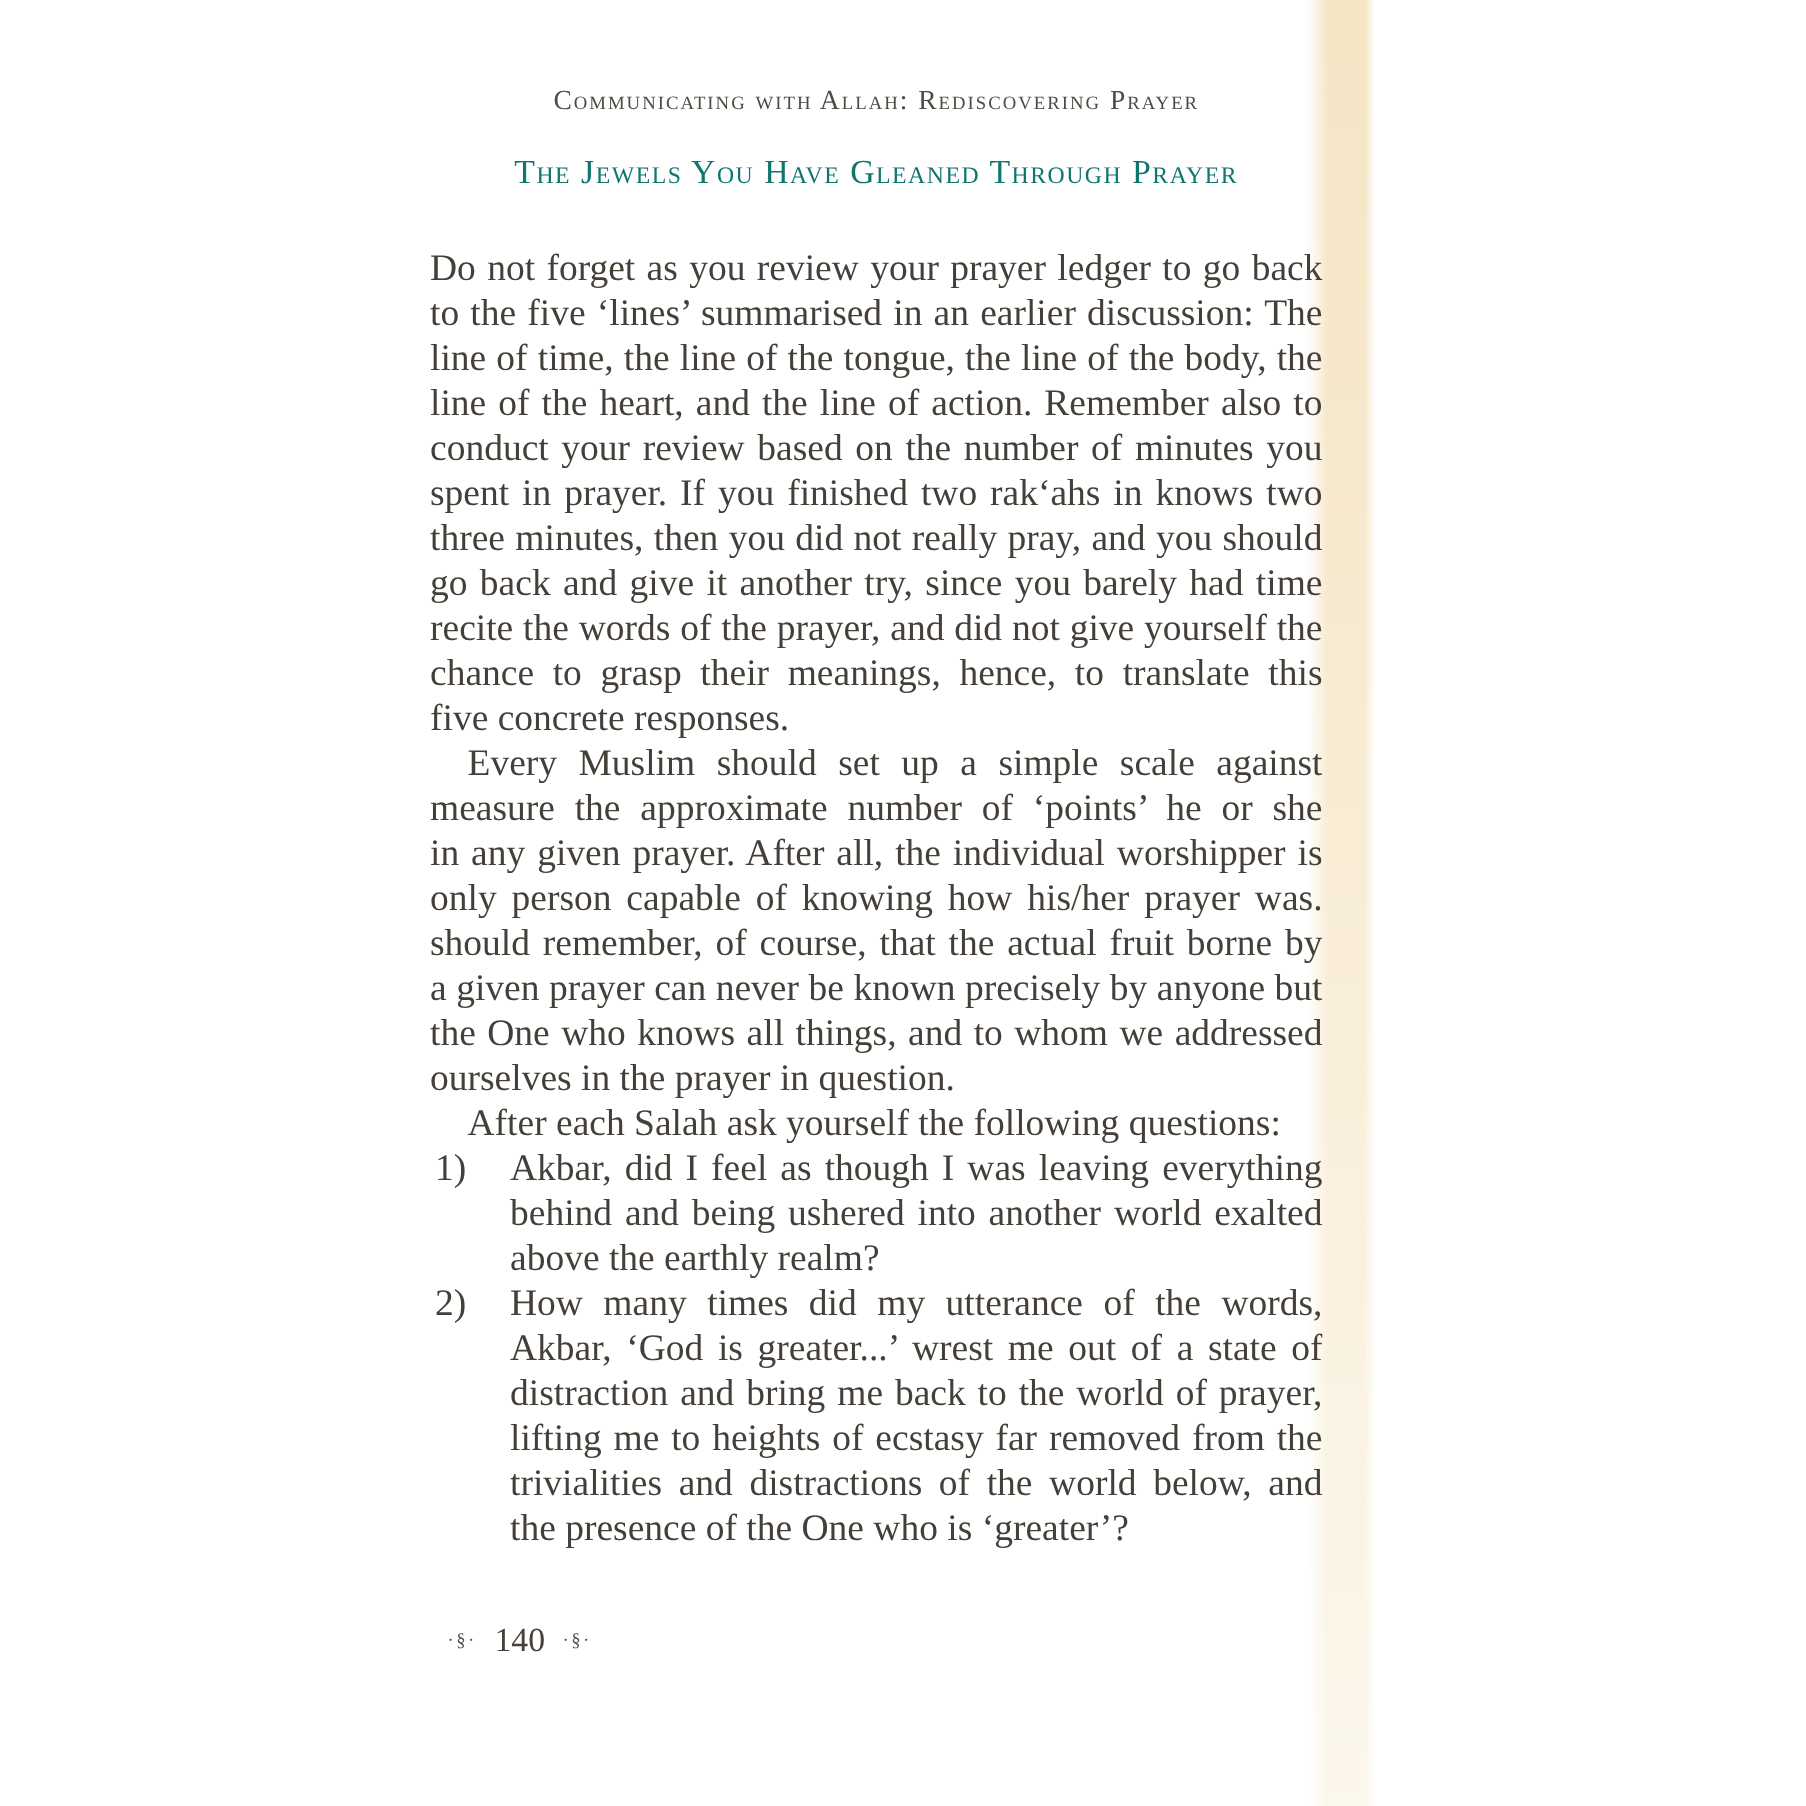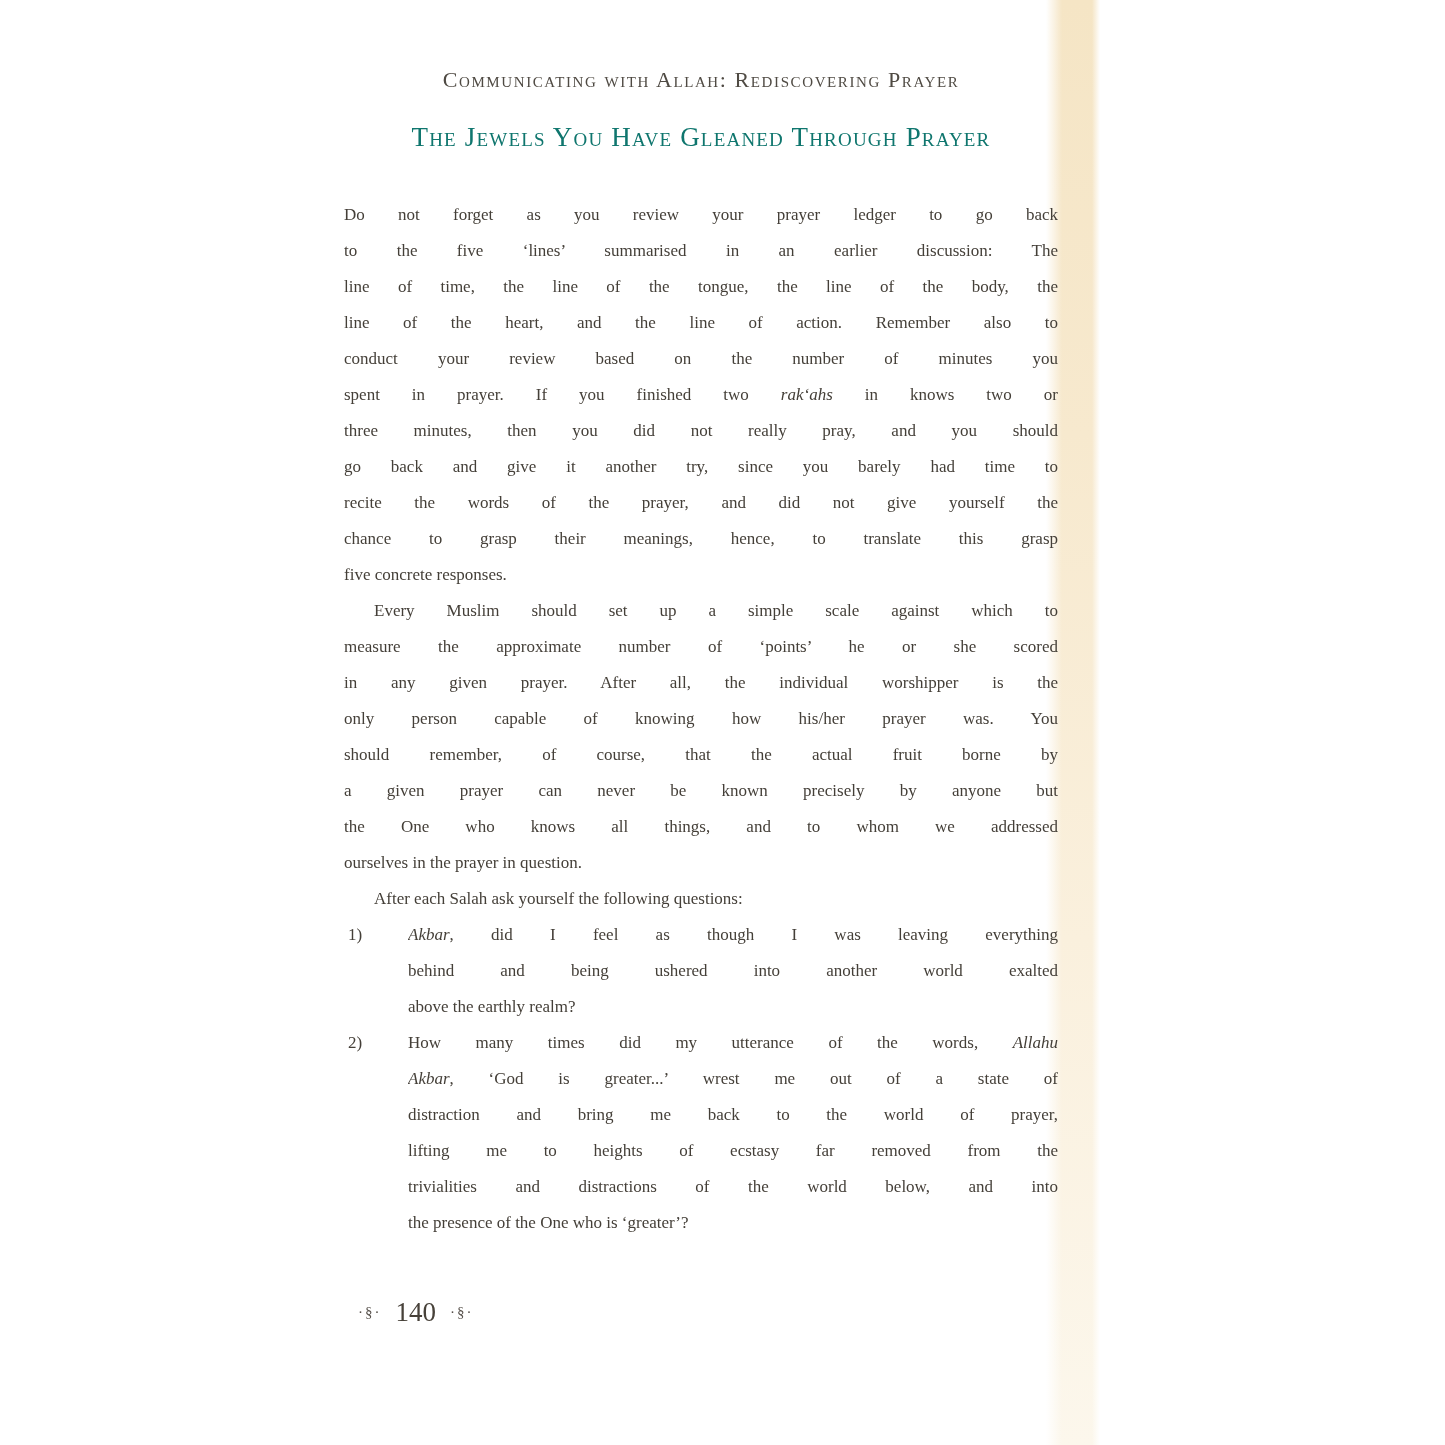--- a/index.html
+++ b/index.html
@@ -63,37 +63,37 @@
     font-variant: small-caps;
     font-size: 27px;
     letter-spacing: 1.2px;
     color: #0f766e;
   }
   .body-text {
     position: absolute;
     left: 344px;
     top: 197px;
     width: 714px;
-    font-size: 17px;
+    font-size: 30px;
     line-height: 36px;
     color: #443f38;
   }
   .line {
     text-align: justify;
     text-align-last: justify;
     height: 36px;
     overflow: hidden;
   }
   .line.last {
     text-align-last: left;
   }
   .para.indent .line:first-child {
     text-indent: 30px;
   }
-  .it { font-style: italic; }
+  .it { }
   .item {
     position: relative;
     padding-left: 64px;
   }
   .item .marker {
     position: absolute;
     left: 4px;
     top: 0;
     line-height: 36px;
   }

